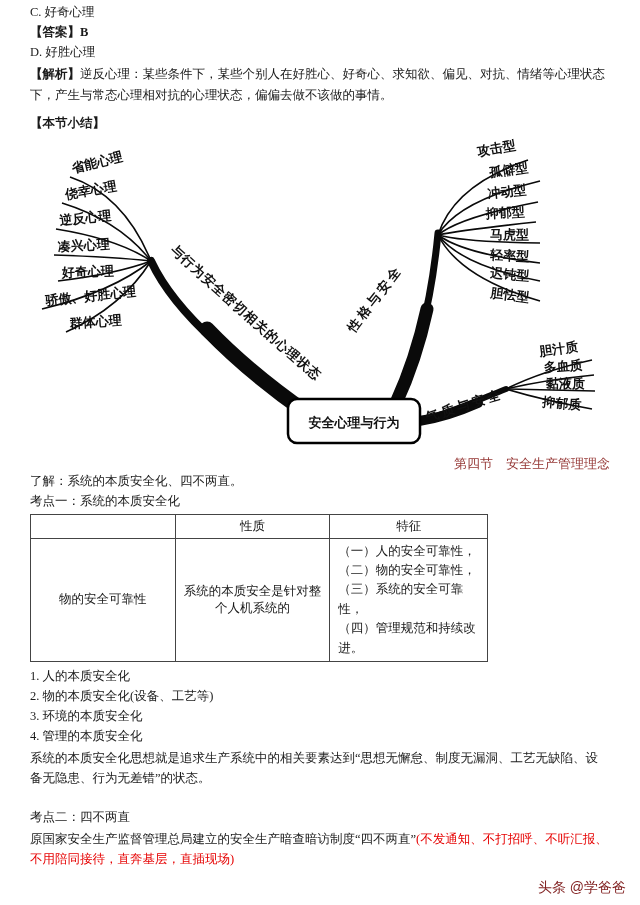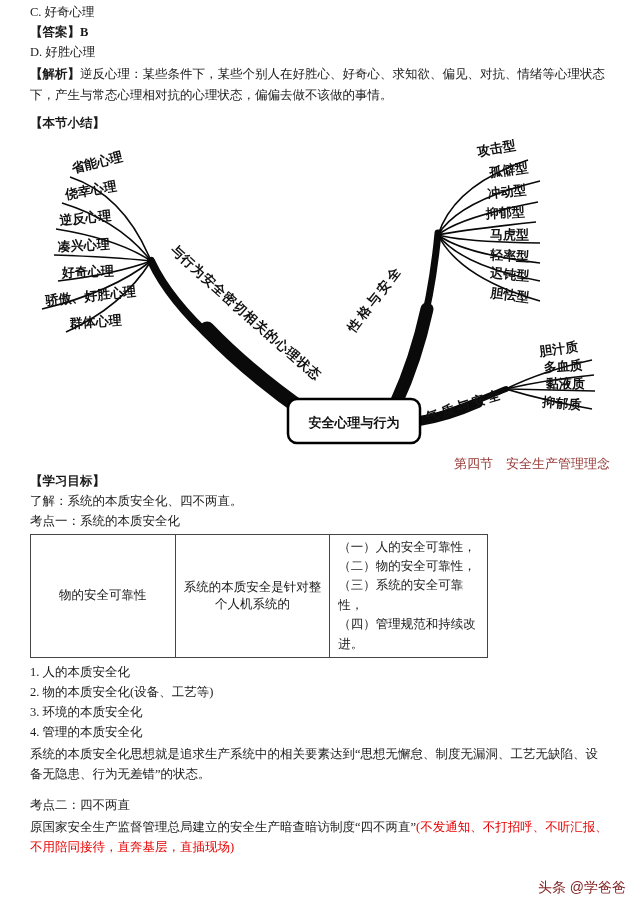--- a/index.html
+++ b/index.html
@@ -13,21 +13,21 @@
   .line { line-height:1.36; margin-bottom:3px; }
   .bold { font-weight:bold; }
   .para { line-height:1.64; margin-top:2px; }
   .tagline { font-weight:bold; margin-top:10px; line-height:1.4; }
   .mindmap { margin:0 -30px; height:318px; }
   .mindmap svg { display:block; }
   .heading-red { color:#953735; margin-top:4px; line-height:1.4; font-size:13px;text-align:right; }
   .obj-label, .content-label { font-weight:bold; line-height:1.36; margin-bottom:3px; }
   .content-label { margin-top:22px; }
   .point-title { line-height:1.36; margin-bottom:3px; }
-  .point2-title { margin-top:12px; }
+  .point2-title { margin-top:20px; }
   table.essence {
     border-collapse:collapse; margin:4px 0 6px 0; width:458px;
     font-size:12.5px;
   }
   table.essence th, table.essence td { border:1px solid #444; padding:3px 8px; font-weight:normal; }
   table.essence th { height:22px; text-align:center; }
   table.essence td.center { text-align:center; vertical-align:middle; }
   td.feat { line-height:1.55; vertical-align:middle; }
   col.c1 { width:145px; } col.c2 { width:155px; } col.c3 { width:158px; }
   .red { color:#e60000; }
@@ -120,31 +120,35 @@
       <text x="544" y="239" transform="rotate(-4 544 239)">多血质</text>
       <text x="546" y="255">黏液质</text>
       <text x="542" y="273" transform="rotate(5 542 273)">抑郁质</text>
 
       <rect x="288" y="266" width="132" height="44" rx="9" fill="#fff" stroke="#000" stroke-width="2.5"></rect>
       <text x="354" y="294" text-anchor="middle" class="center-label">安全心理与行为</text>
     </svg>
   </div>
 
   <div class="heading-red">第四节　安全生产管理理念</div>
-  <div class="obj-label">【学习目标】</div>
   <div class="line">了解：系统的本质安全化、四不两直。</div>
   <div class="point-title">考点一：系统的本质安全化</div>
 
   <table class="essence">
     <colgroup>
         <col class="c1">
         <col class="c2">
         <col class="c3">
       </colgroup>
     <tbody>
+        <tr>
+      <th></th>
+      <th>性质</th>
+      <th>特征</th>
+    </tr>
     <tr>
       <td class="center">物的安全可靠性</td>
       <td class="center">系统的本质安全是针对整个人机系统的</td>
       <td class="feat">
         <div>（一）人的安全可靠性，</div>
         <div>（二）物的安全可靠性，</div>
         <div>（三）系统的安全可靠性，</div>
         <div>（四）管理规范和持续改进。</div>
       </td>
     </tr>

